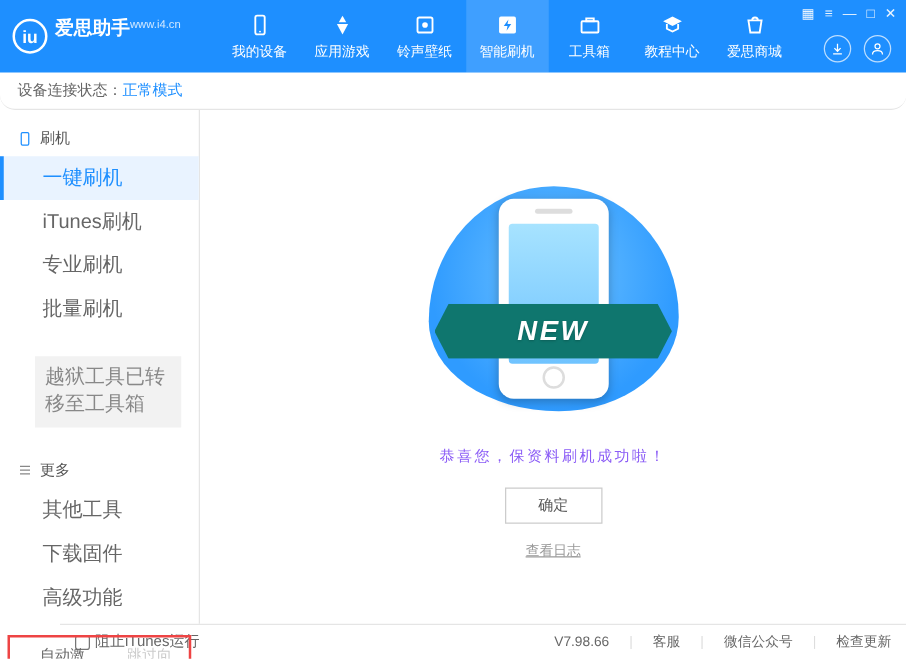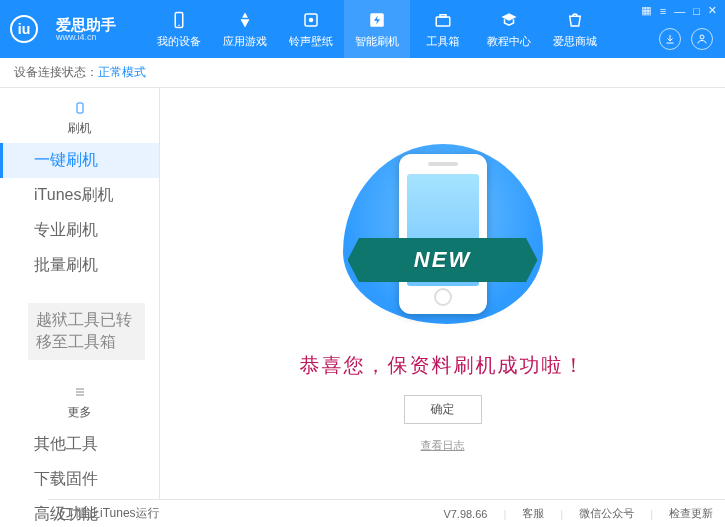--- a/index.html
+++ b/index.html
@@ -1,54 +1,54 @@
 <!DOCTYPE html>
 <html><head>
 <meta charset="utf-8">
 <style>
 * { margin: 0; padding: 0; box-sizing: border-box; font-family: "Microsoft YaHei", Arial, sans-serif; }
 body { background: #fff; width: 725px; height: 527px; overflow: hidden; font-size: 12px; }
 .titlebar { height: 58px; background: linear-gradient(#1e8fff,#1e8fff); color: #fff; display: flex; align-items: center; padding: 0 10px; position: relative; }
-.logo { display: flex; align-items: flex-end; gap: 18px; }
+.logo { display: flex; align-items: flex-start; gap: 6px; }
 .logo-circle { width: 28px; height: 28px; border: 2px solid #fff; border-radius: 50%; display: flex; align-items: center; justify-content: center; font-weight: bold; font-size: 14px; }
-.logo-text { display: flex; flex-direction: column; line-height: 1.1; }
+.logo-text { display: flex; flex-direction: row; line-height: 1.1; }
 .logo-text .cn { font-size: 15px; font-weight: bold; }
 .logo-text .en { font-size: 9px; opacity: .8; }
 .topnav { display: flex; margin-left: 30px; gap: 0; align-items: flex-end; }
 .topnav-item { width: 66px; height: 58px; display: flex; flex-direction: column; align-items: center; justify-content: center; gap: 4px; cursor: pointer; font-size: 11px; }
 .topnav-item.active { background: rgba(255,255,255,.15); }
 .topnav-item .ic { width: 20px; height: 20px; display: flex; align-items: center; justify-content: center; }
 .topnav-item svg { fill: #fff; }
 .winctrl { position: absolute; right: 8px; top: 4px; display: flex; gap: 8px; align-items: center; font-size: 11px; }
 .winctrl span { cursor: pointer; opacity: .9; }
 .userbtns { position: absolute; right: 12px; bottom: 8px; display: flex; gap: 10px; }
 .circle-btn { width: 22px; height: 22px; border: 1.5px solid rgba(255,255,255,.7); border-radius: 50%; display: flex; align-items: center; justify-content: center; cursor: pointer; }
-.statusbar { height: 30px; border-bottom: 1px solid #e5e5e5; display: flex; align-items: center; padding-left: 14px; color: #666; font-size: 12px; }
+.statusbar { height: 30px; border-bottom: 1px solid #e5e5e5; display: flex; align-items: center; padding-left: 14px; color: #666; font-size: 12px; border-radius: 12px; }
 .statusbar .mode { color: #1e8fff; }
 .body { display: flex; height: calc(527px - 58px - 30px - 28px); }
 .sidebar { width: 160px; border-right: 1px solid #e5e5e5; display: flex; flex-direction: column; position: relative; }
 .side-group { padding: 8px 0; }
-.side-head { display: flex; align-items: center; gap: 6px; padding: 6px 14px; color: #555; font-size: 12px; flex-direction: column; }
+.side-head { display: flex; align-items: center; gap: 6px; padding: 6px 14px; color: #555; font-size: 12px; }
 .side-head.dim { color: #bbb; }
 .side-item { padding: 7px 14px 7px 34px; color: #666; font-size: 16px; cursor: pointer; }
 .side-item.active { background: #e9f3ff; color: #1e8fff; border-left: 3px solid #1e8fff; padding-left: 31px; }
 .side-item.boxed { background: #f2f2f2; color: #888; margin: 4px 14px 4px 28px; padding: 6px 8px; line-height: 1.4; }
 .red-box { border: 2px solid #e44; margin: 4px 6px; padding: 6px 8px; display: flex; align-items: center; gap: 12px; }
 .chk { display: flex; align-items: center; gap: 4px; font-size: 12px; color: #666; }
 .chk.dim { color: #ccc; }
 .chk input { width: 12px; height: 12px; }
 .main { flex: 1; display: flex; flex-direction: column; align-items: center; justify-content: center; position: relative; }
 .illus { width: 240px; height: 200px; position: relative; display: flex; align-items: center; justify-content: center; }
 .blob { position: absolute; width: 200px; height: 180px; background: radial-gradient(ellipse at 50% 40%, #6fc3ff 0%, #2f9bff 70%); border-radius: 50% 50% 48% 52% / 60% 58% 42% 40%; }
 .phone { position: relative; width: 88px; height: 160px; background: #fff; border-radius: 12px; box-shadow: 0 2px 8px rgba(0,0,0,.25); z-index: 2; }
 .phone::before { content:""; position:absolute; top:8px; left:50%; transform:translateX(-50%); width:30px; height:4px; background:#ddd; border-radius:3px; }
 .phone::after { content:""; position:absolute; bottom:8px; left:50%; transform:translateX(-50%); width:14px; height:14px; border:2px solid #ddd; border-radius:50%; }
 .phone-screen { position:absolute; top:20px; left:8px; right:8px; bottom:28px; background: linear-gradient(#a7e3ff,#6fc3ff); border-radius:3px; }
 .ribbon { position: absolute; z-index: 3; width: 190px; height: 44px; background: #0f766e; display: flex; align-items: center; justify-content: center; color: #fff; font-weight: 900; font-size: 22px; font-style: italic; letter-spacing: 2px; clip-path: polygon(6% 0, 94% 0, 100% 50%, 94% 100%, 6% 100%, 0 50%); top: 104px; text-shadow: 0 1px 2px rgba(0,0,0,.2); }
-.success-text { font-size: 20px; color: #be185d; margin-top: 18px; letter-spacing: 2px; }
+.success-text { font-size: 12px; color: #8b5cf6; margin-top: 18px; letter-spacing: 2px; }
 .ok-btn { margin-top: 16px; padding: 5px 26px; border: 1px solid #ccc; background: #fff; color: #555; font-size: 12px; cursor: pointer; }
 .log-link { margin-top: 14px; font-size: 11px; color: #999; cursor: pointer; text-decoration: underline; }
 .footer { height: 28px; border-top: 1px solid #e5e5e5; display: flex; align-items: center; padding: 0 12px; font-size: 11px; color: #666; justify-content: space-between; margin-left: 48px; }
 .footer-left { display: flex; align-items: center; gap: 6px; }
 .footer-right { display: flex; align-items: center; gap: 16px; }
 .footer-right span { cursor: pointer; }
 .sep { color: #ddd; }
 </style>
 </head>
 <body>

